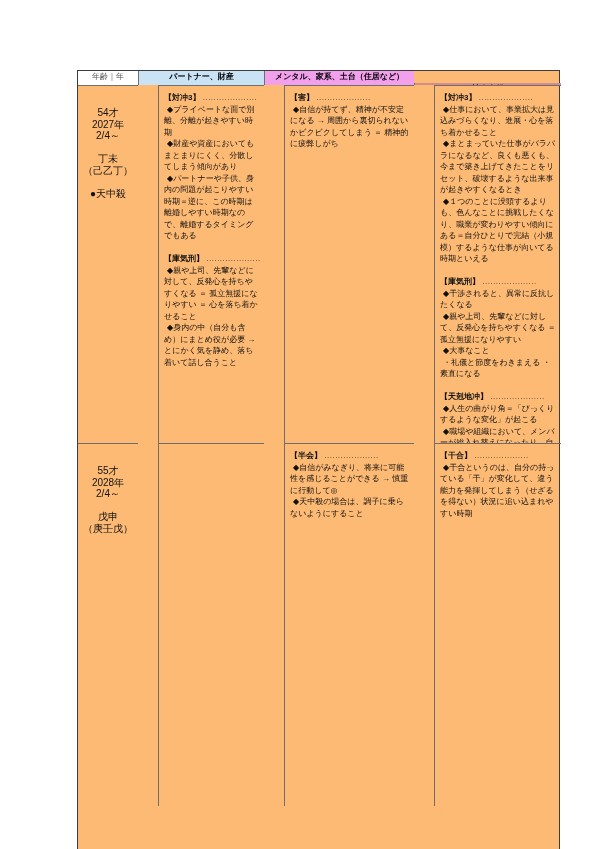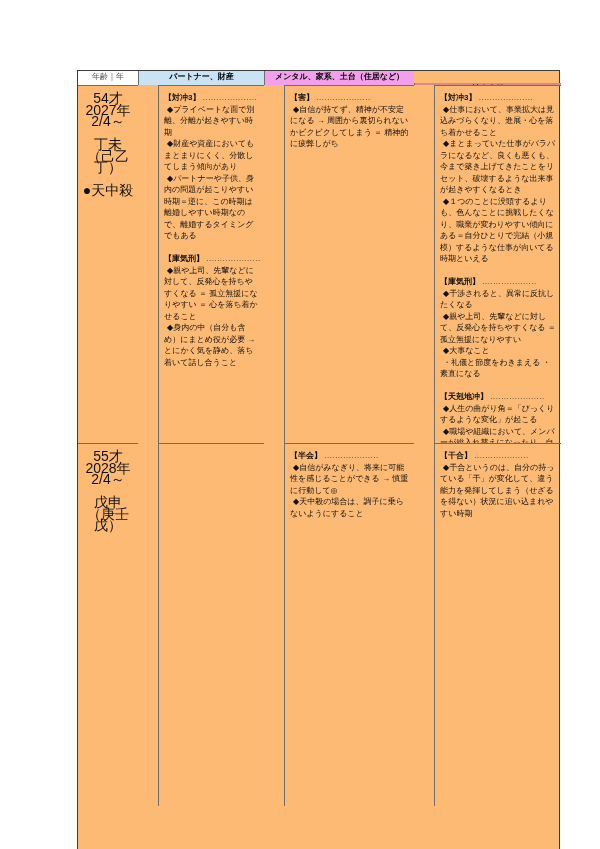--- a/index.html
+++ b/index.html
@@ -35,21 +35,21 @@
   .c { border-left:1px solid #6e6e6e; border-top:1px solid #6e6e6e; overflow:hidden; }
   .col0 { border-left:none; }
   .hrow { border-top:none; }
 
   .hcell {
     font-size:8px; font-weight:bold; text-align:center; line-height:12.5px;
     white-space:nowrap; color:#000;
   }
   .hcell.agecol { color:#555; font-weight:normal; font-size:8px; }
 
-  .agecell { text-align:center; font-size:14px; line-height:11.5px; padding-top:7px; color:#111; }
+  .agecell { text-align:center; font-size:10px; line-height:11.5px; padding-top:21px; color:#111; }
   .agecell .gap { height:11.5px; }
 
   .body-cell { padding:6px 4px 0 5px; font-size:8px; line-height:11.5px; color:#111;margin-left:20px; }
   .section + .section { margin-top:11.5px; }
   .sec-head { font-weight:bold; white-space:nowrap; }
   .sec-head .dots { font-weight:normal; color:#333; letter-spacing:0.5px; }
   .item { text-indent:3px; }
 </style>
 </head>
 <body>

